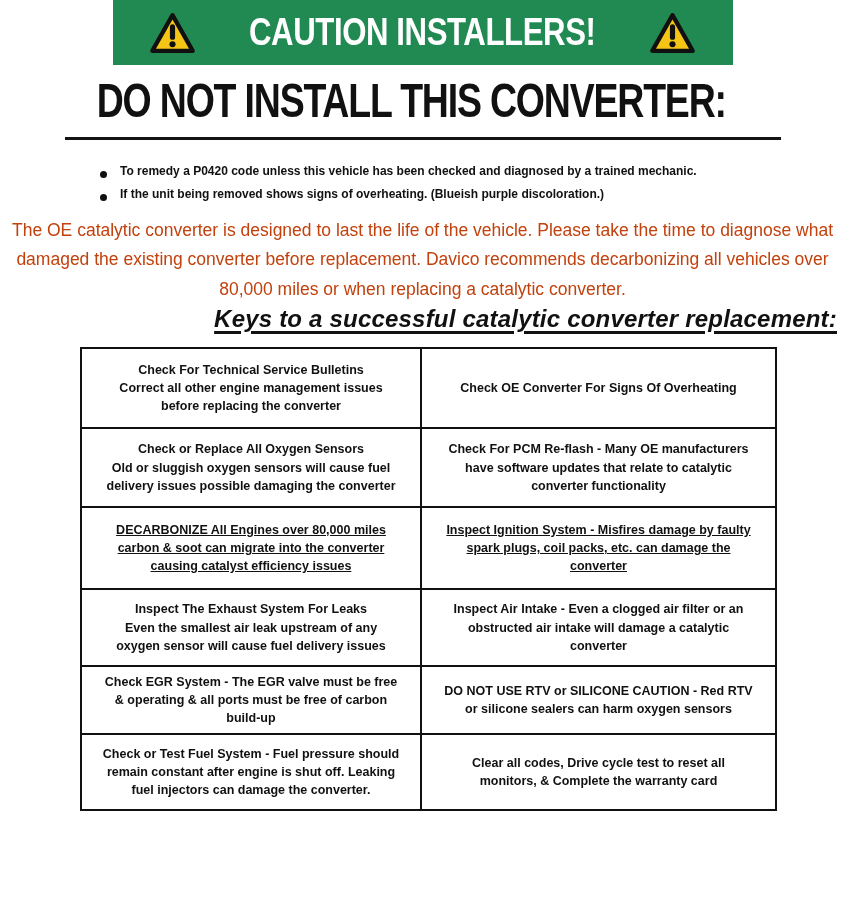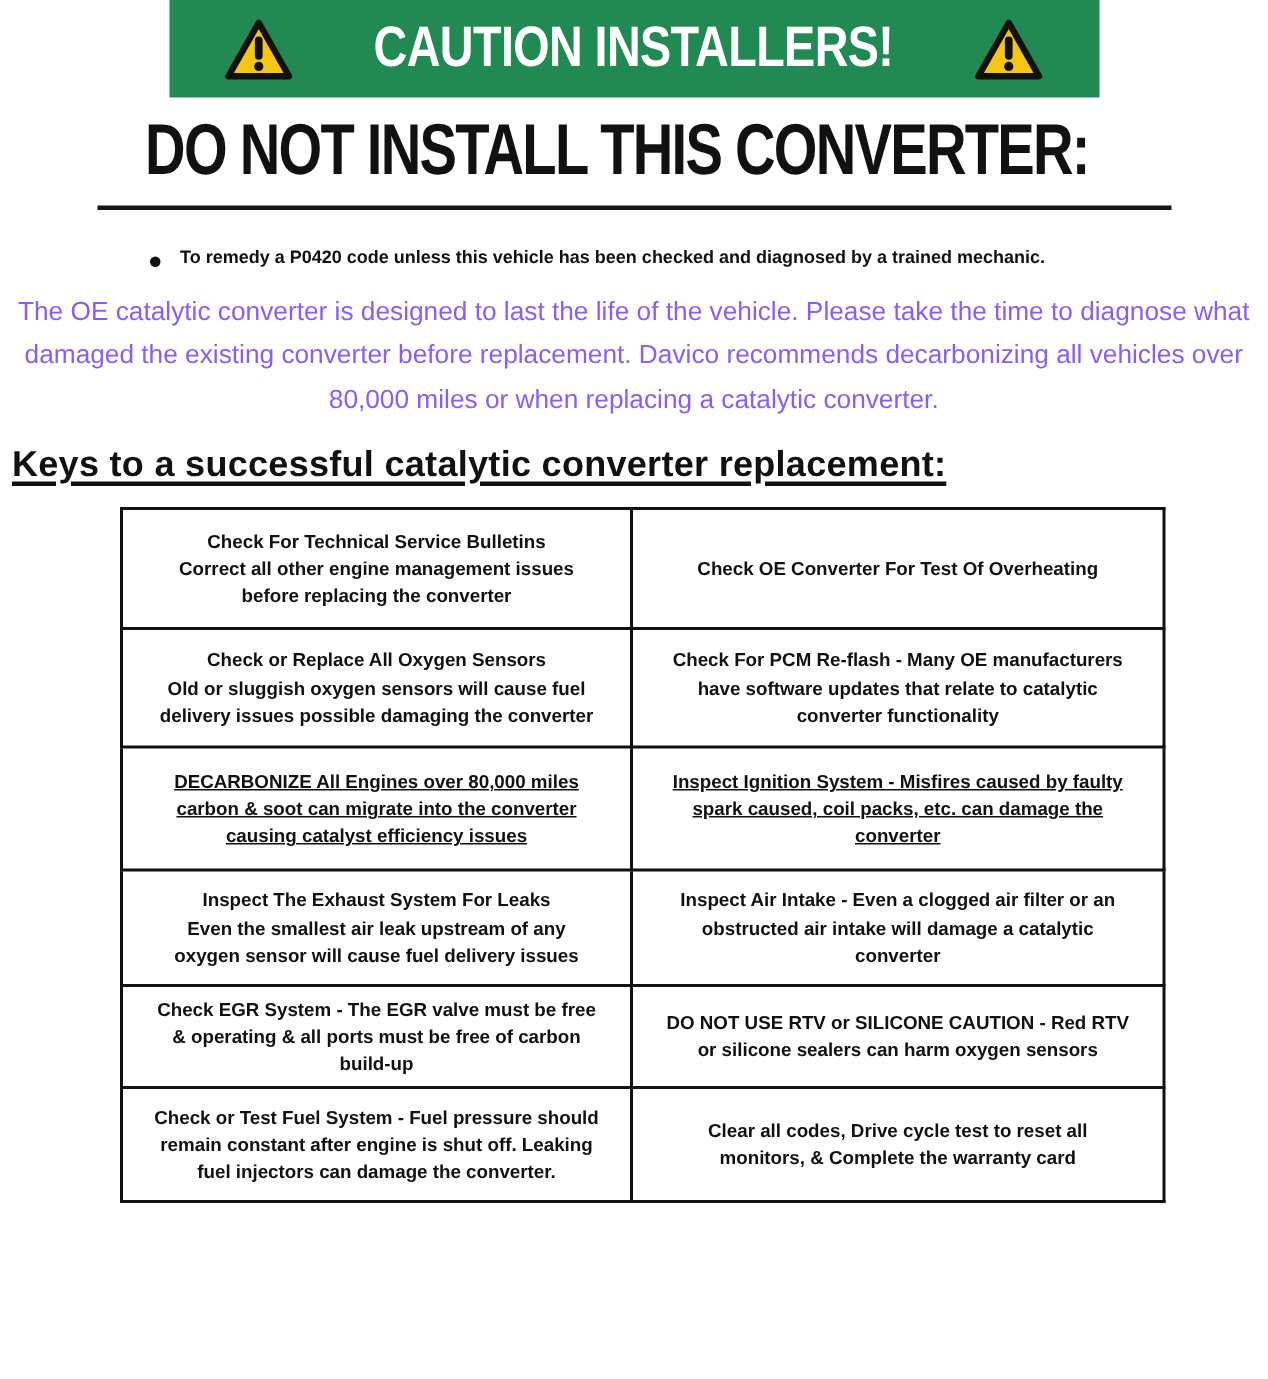--- a/index.html
+++ b/index.html
@@ -63,30 +63,31 @@
   }
 
   
   .paragraph {
     width:826px;
     margin:13px auto 0;
     text-align:center;
     font-size:17.5px;
     line-height:1.68;
     font-weight:400;
-    color:#8b5cf6;
+    color:#c2410c;
   }
 
   
   .keys-heading {
-    margin-top:15px;
-    text-align:left;
+    margin-top:1px;
+    text-align:right;
     font-size:24px;
     font-weight:bold;
     letter-spacing:0.2px;
+    font-style:italic;
   }
   .keys-heading span {
     text-decoration:underline;
     text-decoration-thickness:2.5px;
     text-underline-offset:4px;
   }
 
   
   .table-wrap { margin:14px 0 0 72px; }
   table.tips {
@@ -137,48 +138,49 @@
     </span>
   </div>
 
   <div class="main-heading">
     <span>DO NOT INSTALL THIS CONVERTER:</span>
   </div>
   <div class="rule"></div>
 
   <ul class="bullets">
     <li>To remedy a P0420 code unless this vehicle has been checked and diagnosed by a trained mechanic.</li>
+    <li>If the unit being removed shows signs of overheating. (Blueish purple discoloration.)</li>
   </ul>
 
   <p class="paragraph">The OE catalytic converter is designed to last the life of the vehicle. Please take the time to diagnose what damaged the existing converter before replacement. Davico recommends decarbonizing all vehicles over 80,000 miles or when replacing a catalytic converter.</p>
 
   <div class="keys-heading">
     <span>Keys to a successful catalytic converter replacement:</span>
   </div>
 
   <div class="table-wrap">
     <table class="tips">
       <colgroup>
           <col class="c-left">
           <col class="c-right">
         </colgroup>
       <tbody>
         <tr>
           <td>Check For Technical Service Bulletins
 Correct all other engine management issues before replacing the converter</td>
-          <td class="cell-large">Check OE Converter For Test Of Overheating</td>
+          <td class="cell-large">Check OE Converter For Signs Of Overheating</td>
         </tr>
         <tr>
           <td>Check or Replace All Oxygen Sensors
 Old or sluggish oxygen sensors will cause fuel delivery issues possible damaging the converter</td>
           <td>Check For PCM Re-flash - Many OE manufacturers have software updates that relate to catalytic converter functionality</td>
         </tr>
         <tr>
           <td>DECARBONIZE All Engines over 80,000 miles carbon &amp; soot can migrate into the converter causing catalyst efficiency issues</td>
-          <td>Inspect Ignition System - Misfires caused by faulty spark caused, coil packs, etc. can damage the converter</td>
+          <td>Inspect Ignition System - Misfires damage by faulty spark plugs, coil packs, etc. can damage the converter</td>
         </tr>
         <tr>
           <td>Inspect The Exhaust System For Leaks
 Even the smallest air leak upstream of any oxygen sensor will cause fuel delivery issues</td>
           <td>Inspect Air Intake - Even a clogged air filter or an obstructed air intake will damage a catalytic converter</td>
         </tr>
         <tr>
           <td>Check EGR System - The EGR valve must be free &amp; operating &amp; all ports must be free of carbon build-up</td>
           <td>DO NOT USE RTV or SILICONE CAUTION - Red RTV or silicone sealers can harm oxygen sensors</td>
         </tr>

